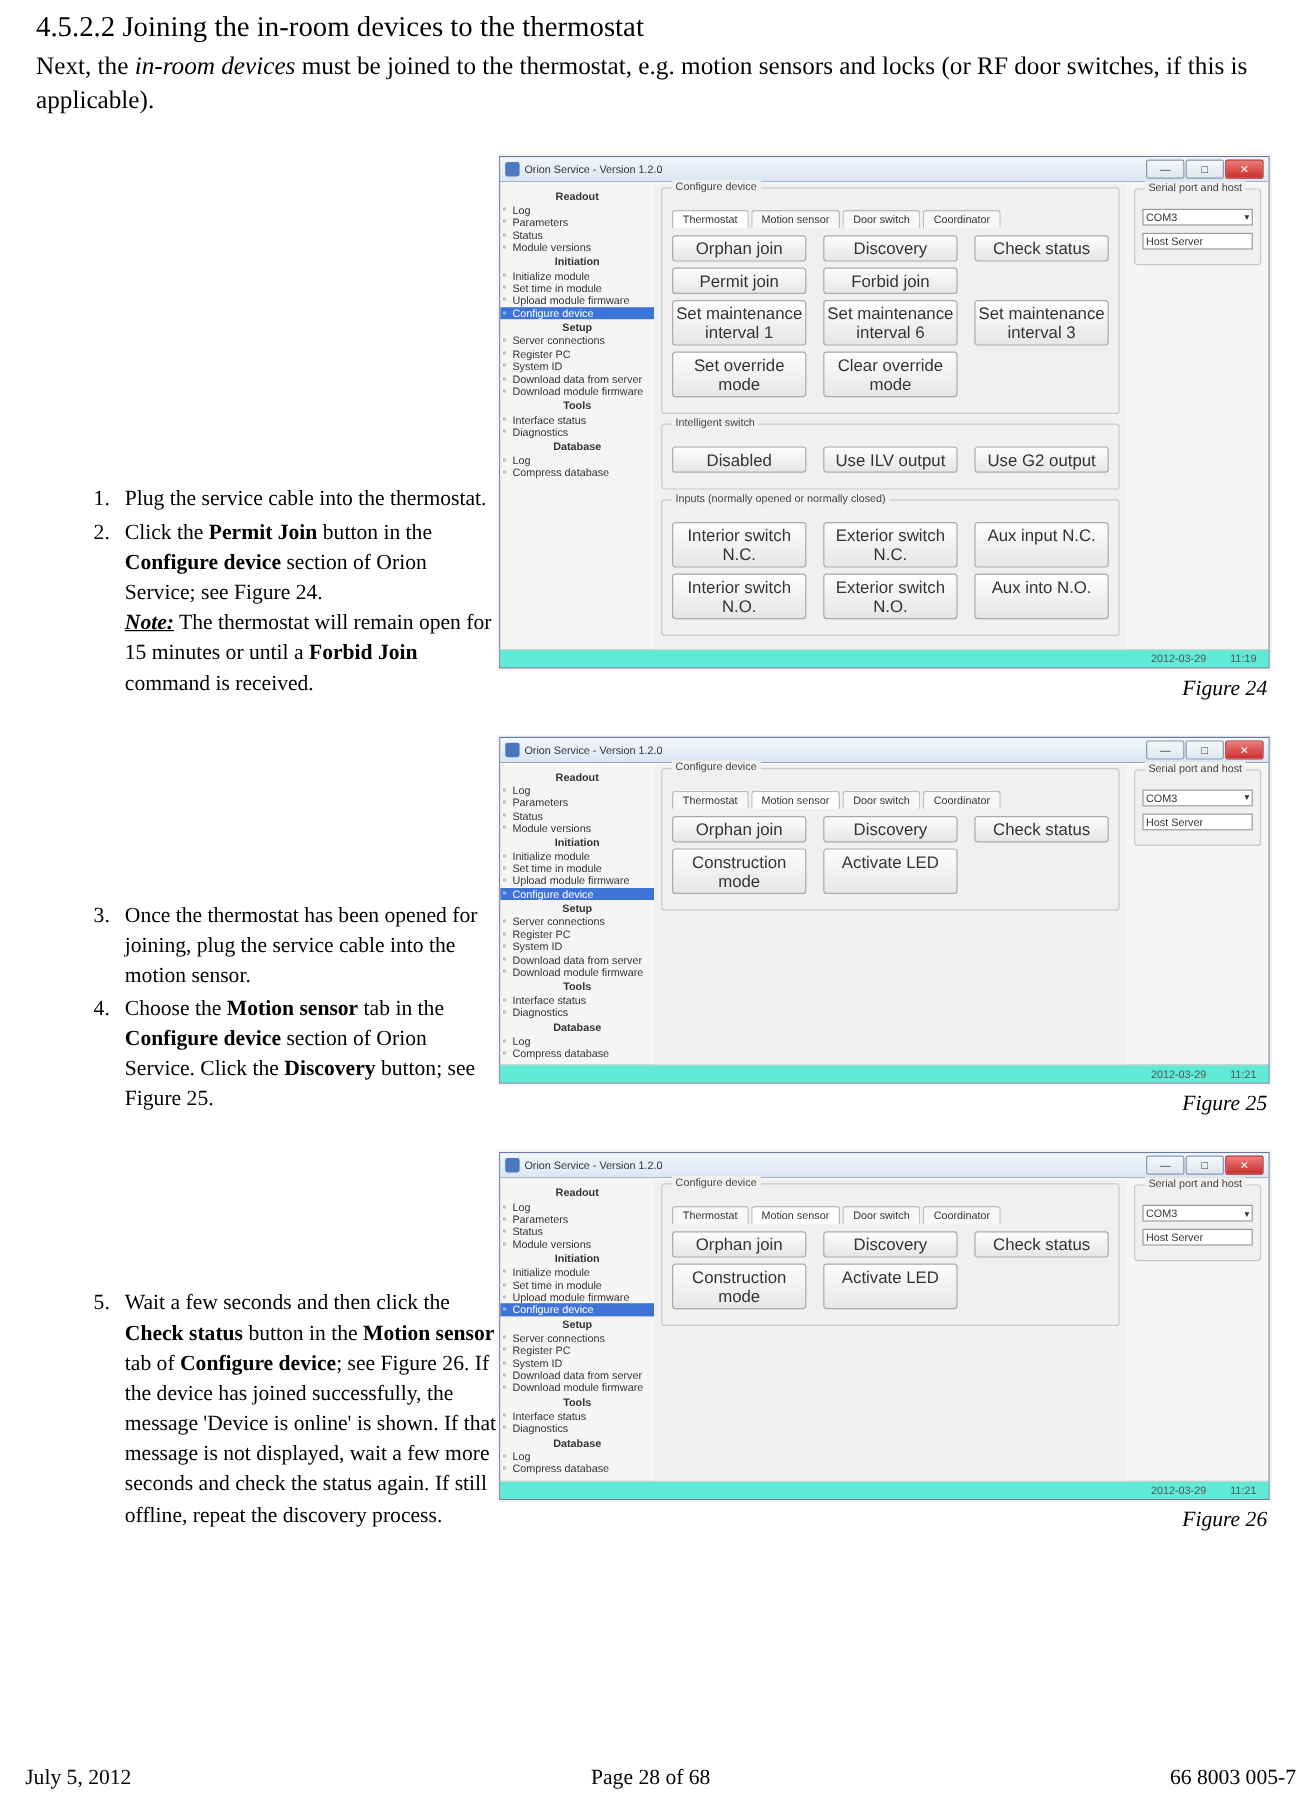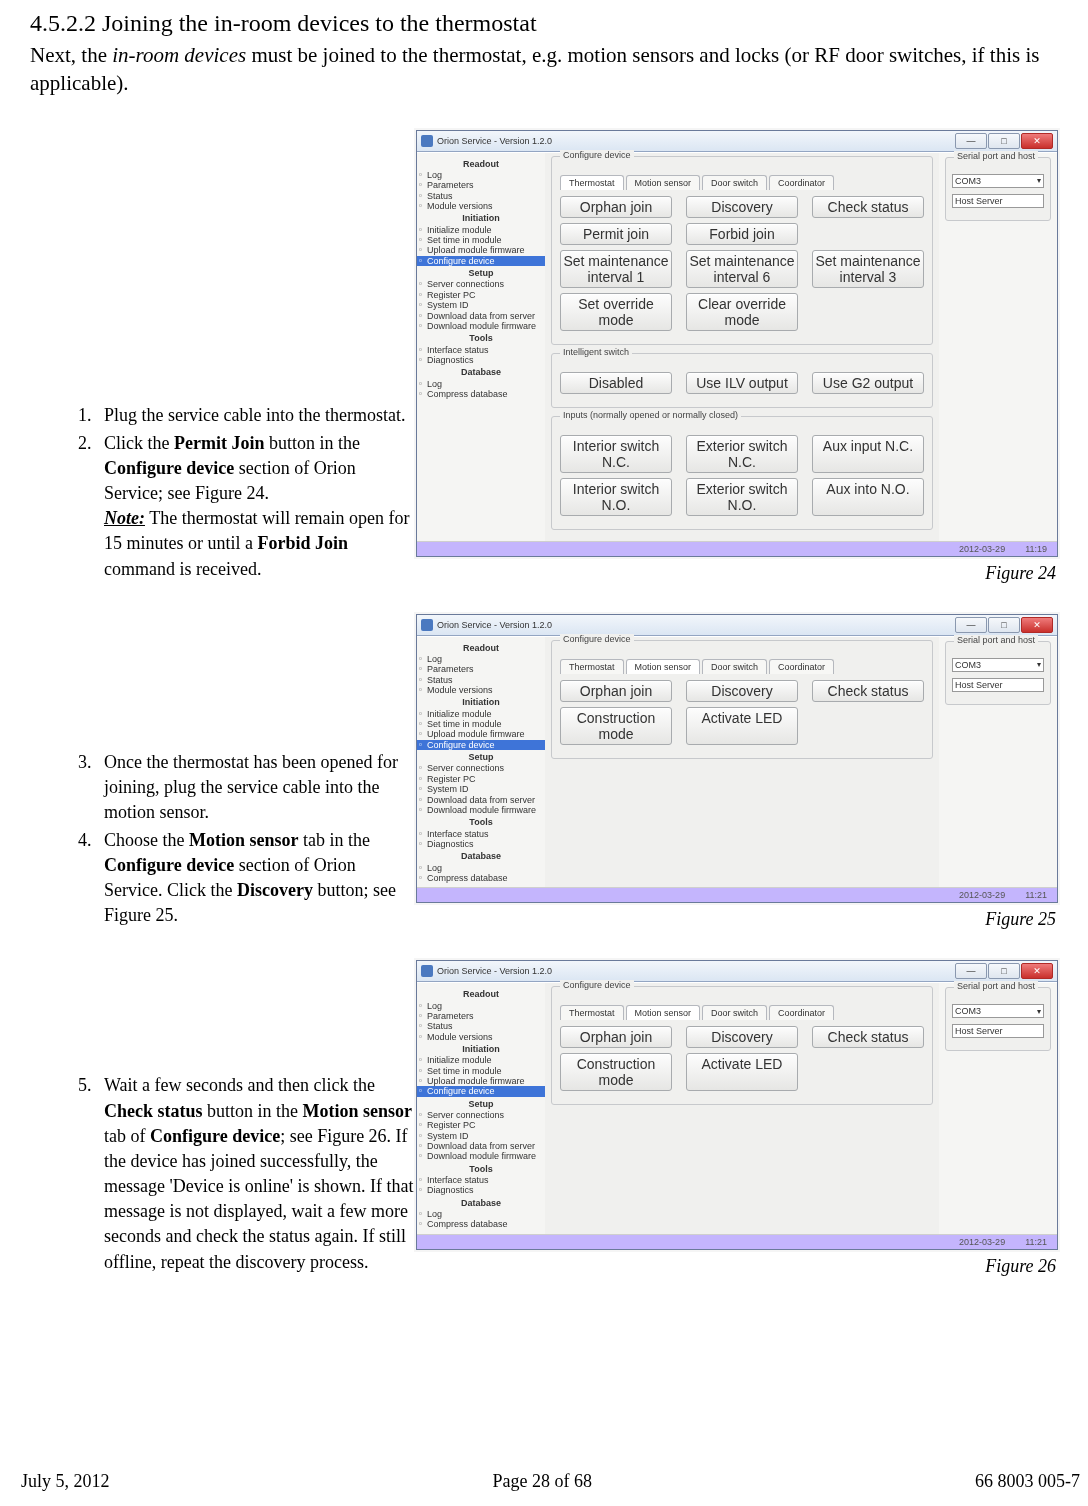--- a/index.html
+++ b/index.html
@@ -31,21 +31,21 @@
 .main{flex:1;background:#f0f0ee;padding:3px 6px;min-height:240px}
 .gbox{border:1px solid #c7c9cc;border-radius:3px;padding:18px 8px 8px;position:relative;margin-bottom:8px;background:#f0f0ee}
 .glegend{position:absolute;top:-7px;left:8px;background:#f0f0ee;padding:0 3px;font-size:9px;color:#444}
 .tabs{display:flex;gap:2px;margin-bottom:6px;font-size:9px}
 .tab{border:1px solid #b5b8be;border-bottom:none;border-radius:3px 3px 0 0;padding:2px 8px;background:#f7f7f5;cursor:default}
 .tab.active{background:#fff;font-weight:normal;box-shadow:0 -1px 0 #fff inset}
 .brow{display:flex;gap:14px;margin-bottom:5px;justify-content:flex-start}
 .brow.center{justify-content:center}
 .btn{width:110px;text-align:center;border:1px solid #a8abae;border-radius:3px;background:linear-gradient(#fdfdfd,#e6e6e4);font-size:14px;padding:2px 0;box-shadow:0 1px 0 #fff inset}
 .rpanel{width:106px;padding:4px 6px}
-.statusbar{display:flex;justify-content:flex-end;gap:20px;background:#c4b5fd;padding:2px 10px;font-size:9px;color:#555;border-top:1px solid #cfcfce}
+.statusbar{display:flex;justify-content:flex-end;gap:20px;background:#5eead4;padding:2px 10px;font-size:9px;color:#555;border-top:1px solid #cfcfce}
 .caption{font-style:italic;font-size:18px;margin:6px 2px 0 0}
 .sel-port{border:1px solid #999;background:#fff;font-size:9px;padding:1px 2px;display:flex;justify-content:space-between;align-items:center;margin:2px 0 6px}
 .arrow-down::after{content:"▾";font-size:8px;color:#333}
 .footer{position:absolute;left:13px;right:0;bottom:14px;display:flex;justify-content:space-between;font-size:18px;padding:0 8px}
 .footer .mid{font-family:"Times New Roman",serif}
 </style>
 </head>
 <body>
 
 <div class="page">

